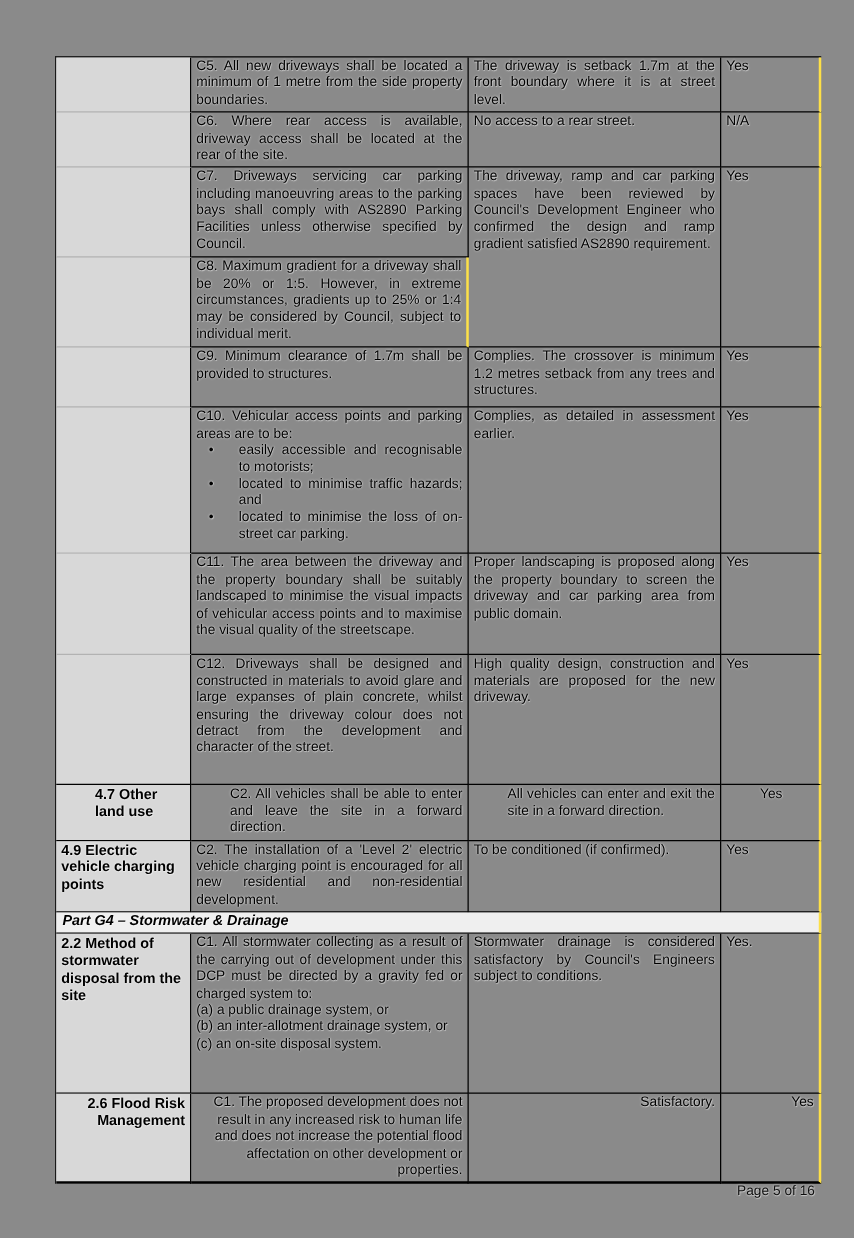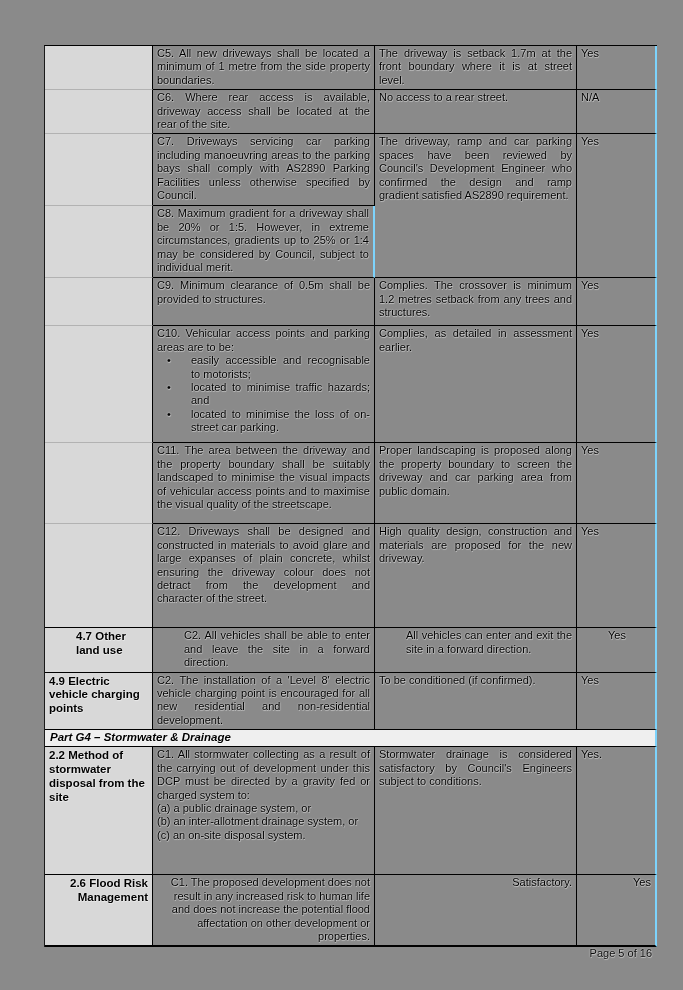--- a/index.html
+++ b/index.html
@@ -27,21 +27,21 @@
     border-left: 1px solid #1a1a1a;
   }
   td {
     vertical-align: top;
     font-size: 11px;
     line-height: 13.4px;
     padding: 1px 4px 2px 4px;
     border-right: 1px solid #000;
     border-bottom: 1px solid #000;
   }
-  td:last-child { border-right: 2px solid #7dd3fc; }
+  td:last-child { border-right: 2px solid #fde047; }
   tr.last-row td { border-bottom: 2px solid #000; text-align: right; }
   td.label {
     background: #d8d8d8;
     font-weight: bold;
     font-size: 11.5px;
     line-height: 13.8px;
     padding: 2px 4px;
   }
   td.blank {
     background: #d8d8d8;
@@ -115,21 +115,21 @@
         <td class="control">C7. Driveways servicing car parking including manoeuvring areas to the parking bays shall comply with AS2890 Parking Facilities unless otherwise specified by Council.</td>
         <td class="comment" rowspan="2">The driveway, ramp and car parking spaces have been reviewed by Council's Development Engineer who confirmed the design and ramp gradient satisfied AS2890 requirement.</td>
         <td class="compliance" rowspan="2">Yes</td>
       </tr>
       <tr class="r-c8">
         <td class="blank"></td>
         <td class="control">C8. Maximum gradient for a driveway shall be 20% or 1:5. However, in extreme circumstances, gradients up to 25% or 1:4 may be considered by Council, subject to individual merit.</td>
       </tr>
       <tr class="r-c9">
         <td class="blank"></td>
-        <td class="control">C9. Minimum clearance of 0.5m shall be provided to structures.</td>
+        <td class="control">C9. Minimum clearance of 1.7m shall be provided to structures.</td>
         <td class="comment">Complies. The crossover is minimum 1.2 metres setback from any trees and structures.</td>
         <td class="compliance">Yes</td>
       </tr>
       <tr class="r-c10">
         <td class="blank"></td>
         <td class="control">
           <div>C10. Vehicular access points and parking areas are to be:</div>
           <ul class="bullets">
             <li>easily accessible and recognisable to motorists;</li>
             <li>located to minimise traffic hazards; and</li>
@@ -152,21 +152,21 @@
         <td class="compliance">Yes</td>
       </tr>
       <tr class="r-47">
         <td class="label">4.7 Other land use</td>
         <td class="control">C2. All vehicles shall be able to enter and leave the site in a forward direction.</td>
         <td class="comment">All vehicles can enter and exit the site in a forward direction.</td>
         <td class="compliance">Yes</td>
       </tr>
       <tr class="r-49">
         <td class="label">4.9 Electric vehicle charging points</td>
-        <td class="control">C2. The installation of a 'Level 8' electric vehicle charging point is encouraged for all new residential and non-residential development.</td>
+        <td class="control">C2. The installation of a 'Level 2' electric vehicle charging point is encouraged for all new residential and non-residential development.</td>
         <td class="comment">To be conditioned (if confirmed).</td>
         <td class="compliance">Yes</td>
       </tr>
       <tr class="r-sec">
         <td class="section" colspan="4">Part G4 – Stormwater &amp; Drainage</td>
       </tr>
       <tr class="r-22">
         <td class="label">2.2 Method of stormwater disposal from the site</td>
         <td class="control">
           <div>C1. All stormwater collecting as a result of the carrying out of development under this DCP must be directed by a gravity fed or charged system to:</div>

